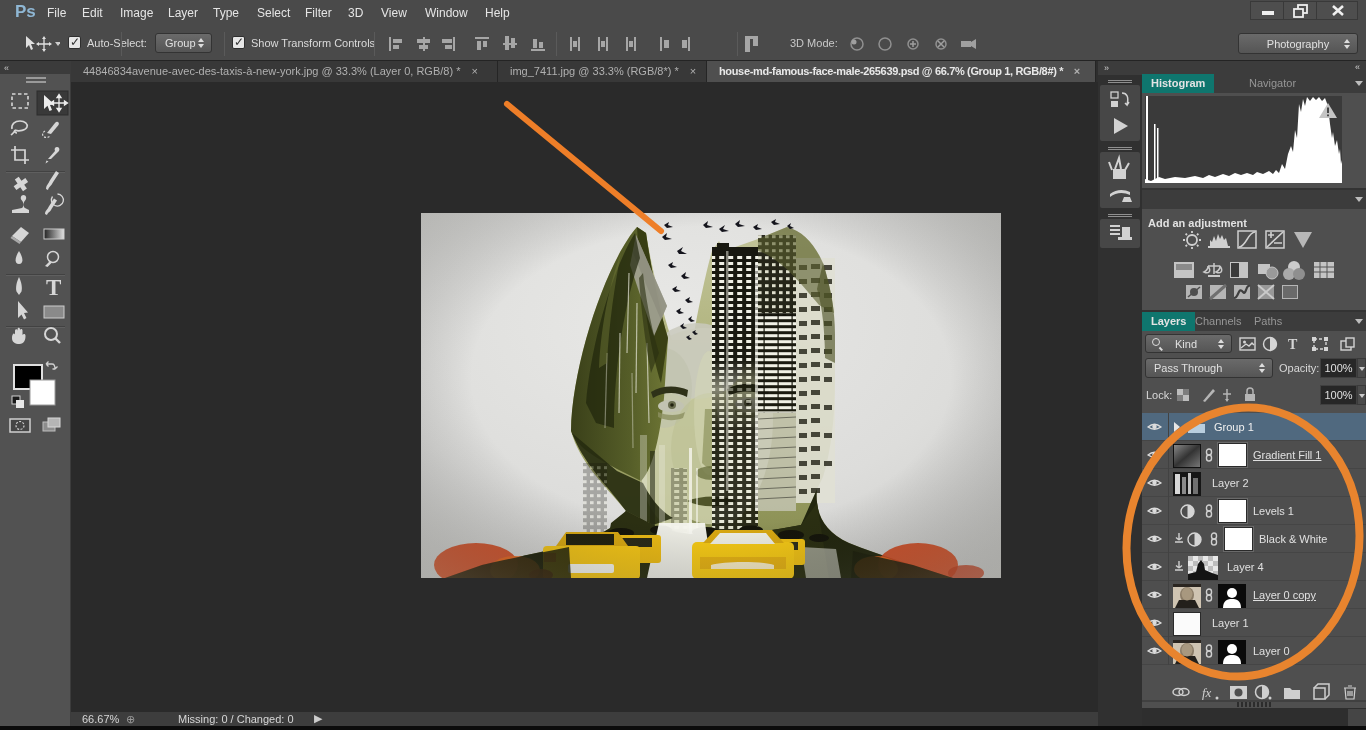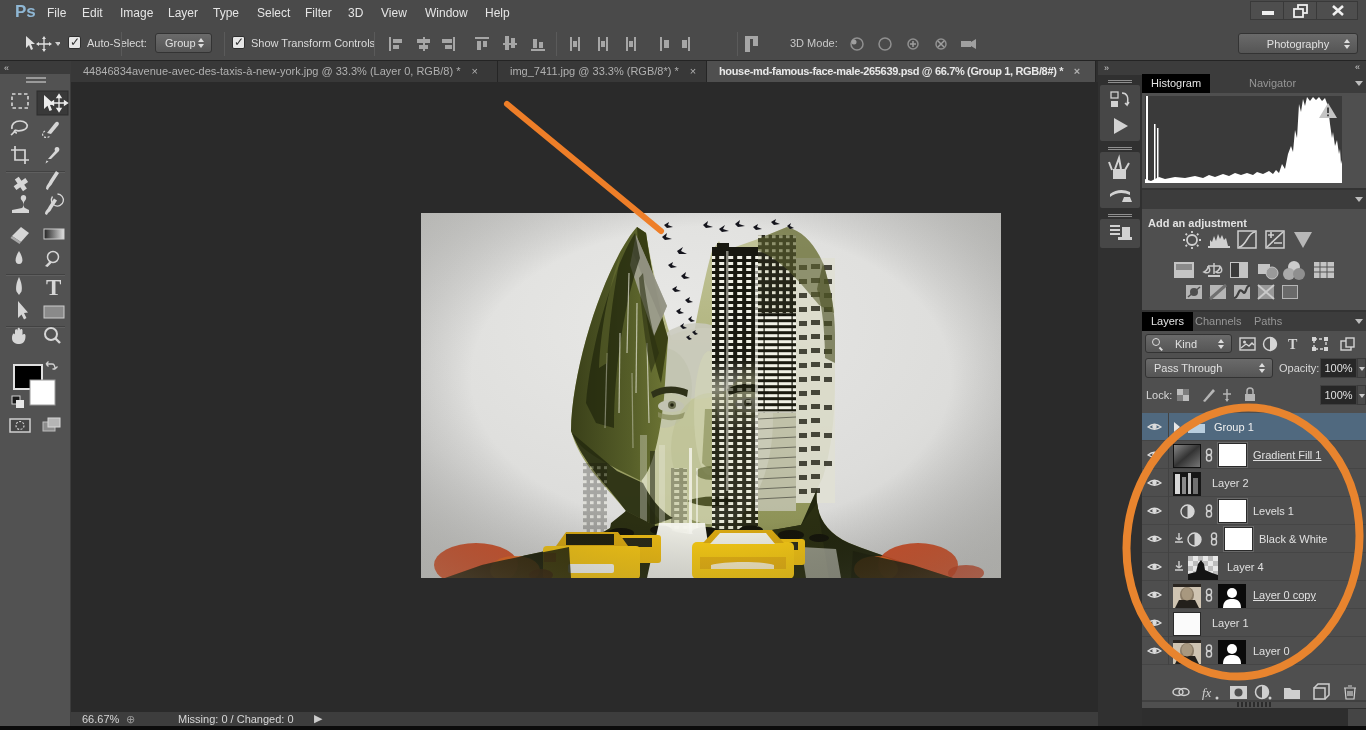--- a/index.html
+++ b/index.html
@@ -31,21 +31,21 @@
 .tab.active{background:#4f4f4f;color:#e8e8e8;font-weight:bold;letter-spacing:-0.35px;}
 
 #canvas{left:71px;top:82px;width:1027px;height:630px;background:#2a2a2a;}
 #statusbar{left:71px;top:712px;width:1027px;height:21px;background:#3d3d3d;color:#d6d6d6;font-size:11px;}
 #bottomstrip{left:0;top:726px;width:1366px;height:4px;background:#0c0c0c;}
 
 #dockstrip{left:1098px;top:61px;width:44px;height:665px;background:#303030;}
 #rightpanel{left:1142px;top:61px;width:224px;height:665px;background:#333333;}
 .ptabbar{position:absolute;left:0;width:224px;height:19px;background:#3c3c3c;}
 .ptab{position:absolute;top:0;height:19px;line-height:19px;font-size:11px;padding:0 9px;color:#969696;}
-.ptab.active{background:#000000;color:#e4e4e4;font-weight:normal;}
+.ptab.active{background:#0f766e;color:#e4e4e4;font-weight:bold;}
 .pbody{position:absolute;left:0;width:224px;background:#4f4f4f;}
 .layrow{position:absolute;left:0;width:224px;height:28px;border-bottom:1px solid #454545;background:#4e4e4e;}
 .layrow .nm{position:absolute;font-size:11px;color:#e0e0e0;top:8px;}
 .eye{position:absolute;left:5px;top:8px;width:15px;height:11px;}
 .eyesep{position:absolute;left:26px;top:0;width:1px;height:28px;background:#424242;}
 .chain{position:absolute;top:7px;width:10px;height:14px;}
 .maskthumb{position:absolute;top:2px;width:29px;height:24px;background:#fff;border:1px solid #2a2a2a;outline:1px solid #6a6a6a;}
 </style>
 </head>
 <body>

